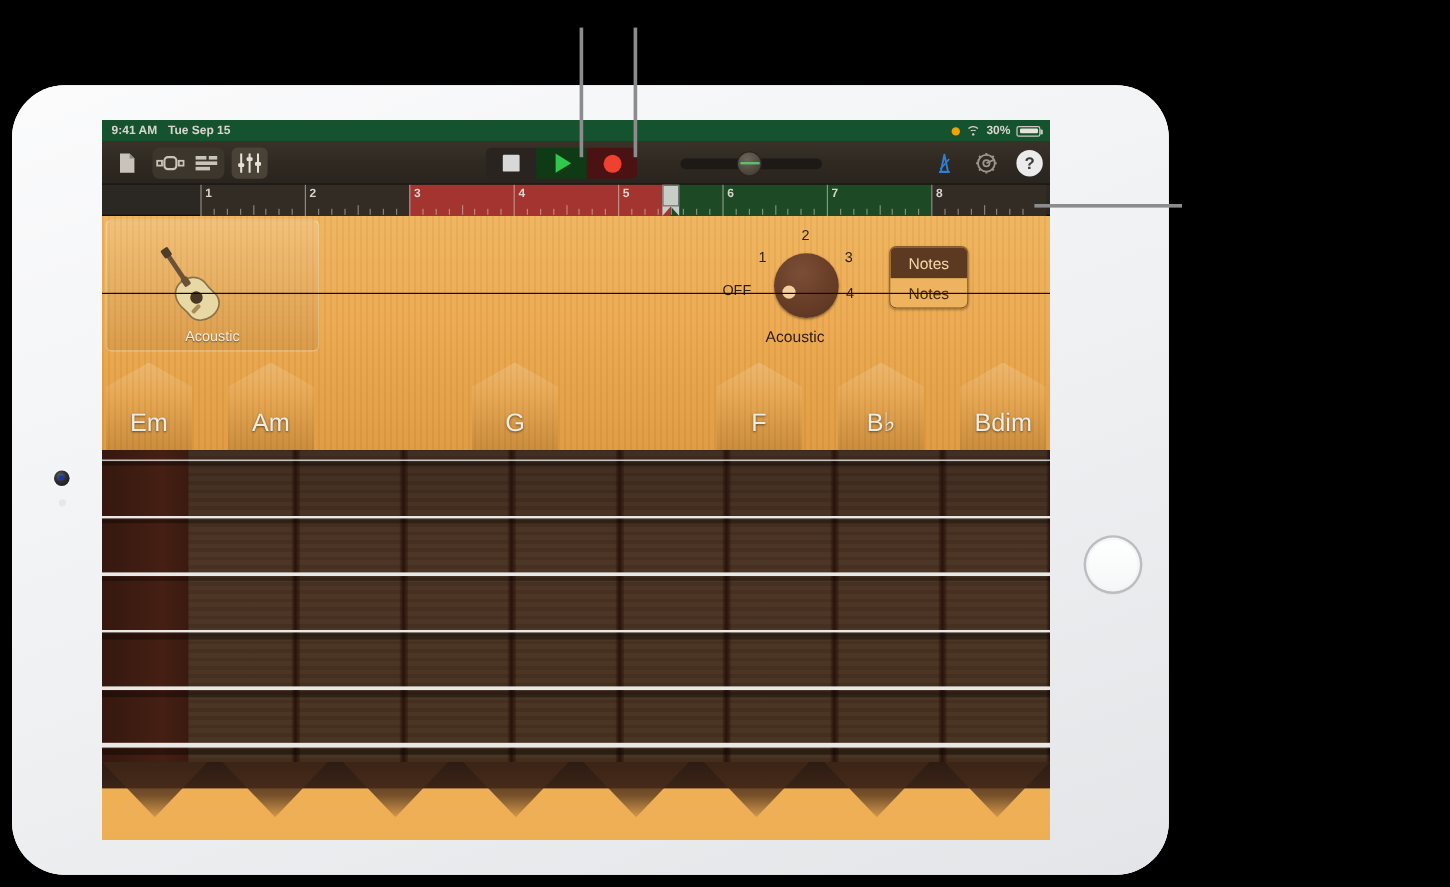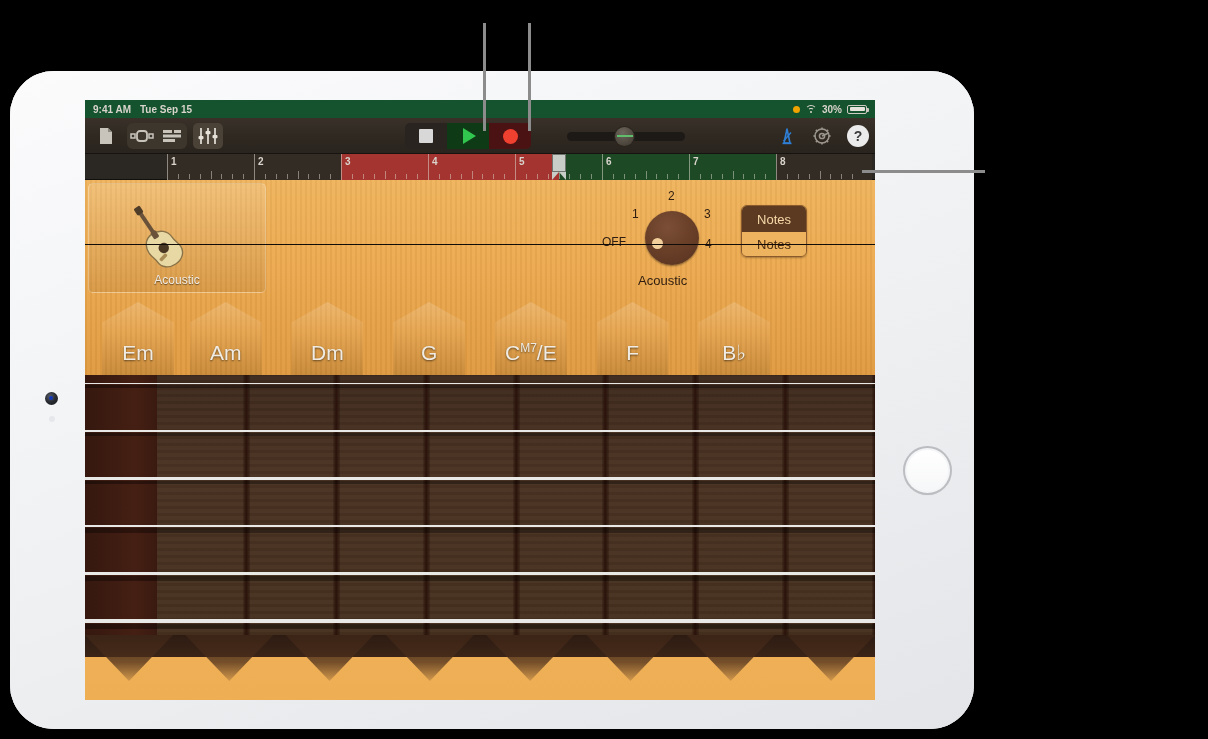--- a/index.html
+++ b/index.html
@@ -524,47 +524,43 @@
           </div>
           <div id="autoplay-label">Acoustic</div>
         </div>
 
         <div id="cn-toggle">
           <div id="cn-chords">Notes</div>
           <div id="cn-notes">Notes</div>
         </div>
 
         <div id="chord-row">
-            <div class="chord" style="left: 17px;">
+            <div class="chord" style="left: 3px;">
               <div class="shape"></div>
               <div class="lbl">Em</div>
             </div>
             <div class="chord" style="left: 104.714px; text-align: center;">
               <div class="shape"></div>
               <div class="lbl">Am</div>
             </div>
-            <div class="chord" style="left: 206.429px;">
-              <div class="shape"></div>
-              <div class="lbl">Dm</div>
-            </div>
             <div class="chord" style="left: 308.143px;">
               <div class="shape"></div>
               <div class="lbl">G</div>
             </div>
-            <div class="chord" style="left: 409.857px;">
-              <div class="shape"></div>
-              <div class="lbl">C<sup>M7</sup>/E</div>
-            </div>
             <div class="chord" style="left: 511.571px;">
               <div class="shape"></div>
               <div class="lbl">F</div>
             </div>
             <div class="chord" style="left: 613.286px;">
               <div class="shape"></div>
               <div class="lbl">B♭</div>
+            </div>
+            <div class="chord" style="left: 715px;">
+              <div class="shape"></div>
+              <div class="lbl">Bdim</div>
             </div>
           </div>
 
         <div id="fretboard">
           <div id="nut"></div>
         <div class="fret" style="left: 158.25px;"></div>
             <div class="fret" style="left: 248px;"></div>
             <div class="fret" style="left: 337.75px;"></div>
             <div class="fret" style="left: 427.5px;"></div>
             <div class="fret" style="left: 517.25px;"></div>

